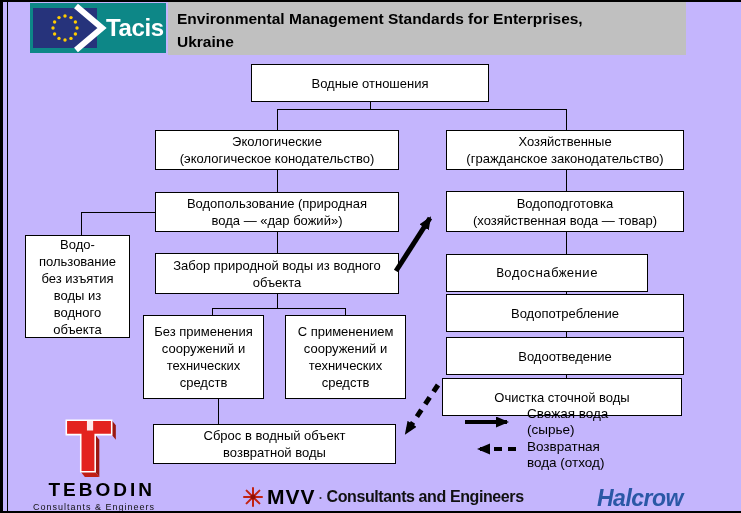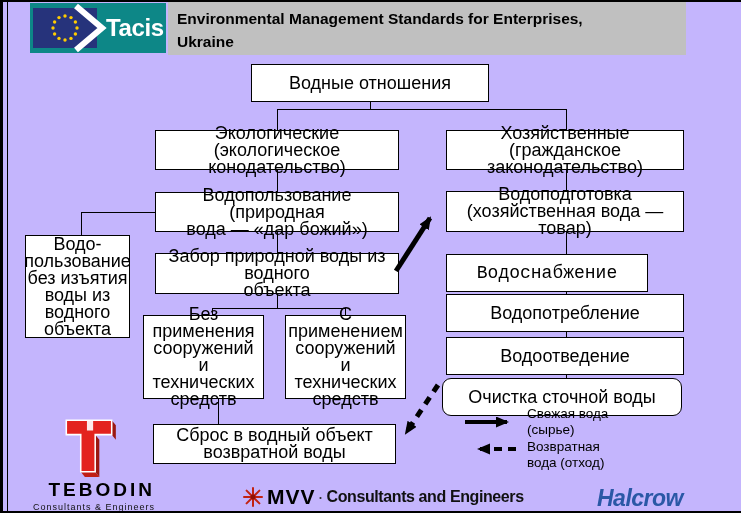--- a/index.html
+++ b/index.html
@@ -8,21 +8,21 @@
          border-left:3px solid #000;border-top:2px solid #000;border-bottom:2px solid #000;box-sizing:border-box;}
   .rule{position:absolute;background:#000;}
   
   .logo{position:absolute;left:27px;top:1px;width:136px;height:50px;}
   .titlebar{position:absolute;left:165px;top:0px;width:518px;height:53px;background:#c0c0c0;
             color:#000;font-weight:bold;font-size:15.5px;line-height:23px;padding:5px 0 0 9px;
             box-sizing:border-box;white-space:pre-line;}
   
   .box{position:absolute;background:#fff;border:1px solid #000;color:#000;
        display:flex;align-items:center;justify-content:center;text-align:center;
-       font-size:18px;line-height:17px;white-space:pre-line;box-sizing:border-box;z-index:2;padding:18px 3px;}
+       font-size:13px;line-height:17px;white-space:pre-line;box-sizing:border-box;z-index:2;padding:18px 3px;}
   .conn{position:absolute;background:#000;z-index:1;}
   .overlay{position:absolute;left:0;top:0;width:741px;height:513px;z-index:3;pointer-events:none;}
   
   .legend-label{position:absolute;font-size:13.5px;line-height:16px;color:#000;white-space:pre-line;z-index:2;}
   
   .tebodin{position:absolute;left:20px;top:412px;width:132px;text-align:right;}
   .tebodin .name{font-size:19px;font-weight:bold;letter-spacing:3px;color:#000;margin-top:1px;}
   .tebodin .tagline{font-size:9px;letter-spacing:1px;color:#111;margin-top:1px;}
   .mvv{position:absolute;left:239px;top:483px;display:flex;align-items:center;}
   .mvv .name{font-size:21px;font-weight:bold;color:#000;letter-spacing:1px;margin-left:3px;}
@@ -99,21 +99,21 @@
   <div class="box" style="left:443px;top:292px;width:238px;height:21px;">Водопотребление</div>
   <div class="box" style="left:443px;top:335px;width:238px;height:23px;text-align:center;">Водоотведение</div>
   <div class="box" style="left:140px;top:313px;width:121px;height:84px;">Без применения
 сооружений и
 технических
 средств</div>
   <div class="box" style="left:282px;top:313px;width:121px;height:84px;">С применением
 сооружений и
 технических
 средств</div>
-  <div class="box" style="left:439px;top:376px;width:240px;height:19px;border-radius:9px;">Очистка сточной воды</div>
+  <div class="box" style="left:439px;top:376px;width:240px;height:19px;">Очистка сточной воды</div>
   <div class="box" style="left:150px;top:422px;width:243px;height:40px;">Сброс в водный объект
 возвратной воды</div>
 
   <svg class="overlay" viewBox="0 0 741 513">
     <defs>
       <marker id="ah" markerUnits="userSpaceOnUse" markerWidth="16" markerHeight="14" refX="11" refY="5.5" orient="auto">
         <path d="M0,0 L13,5.5 L0,11 Z" fill="#000"></path>
       </marker>
     </defs>
     <line x1="393" y1="269" x2="427" y2="216" stroke="#000" stroke-width="5" marker-end="url(#ah)"></line>

